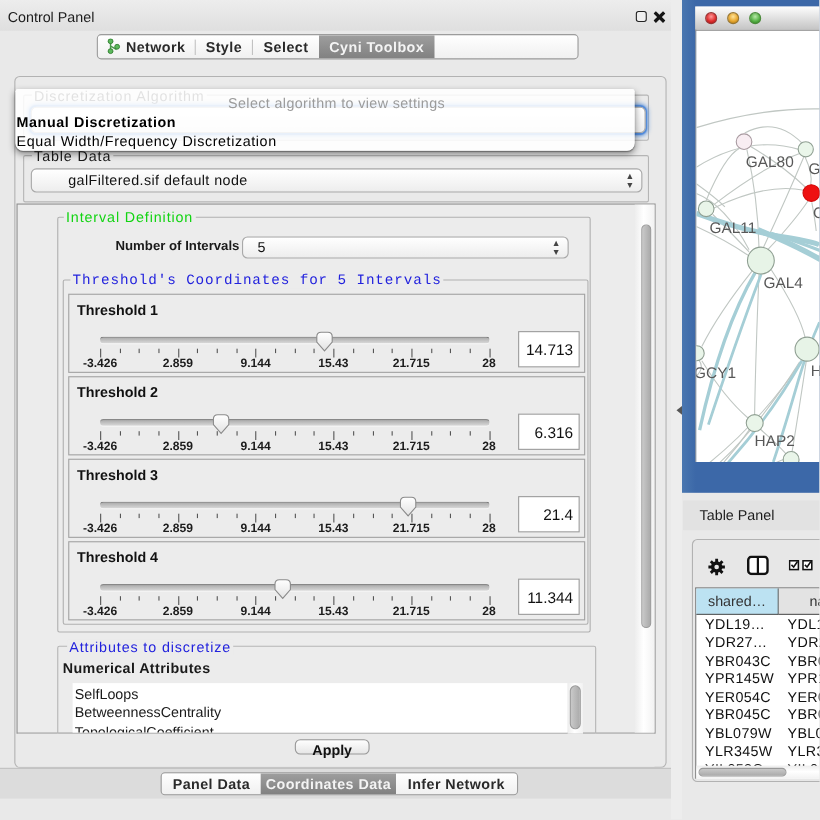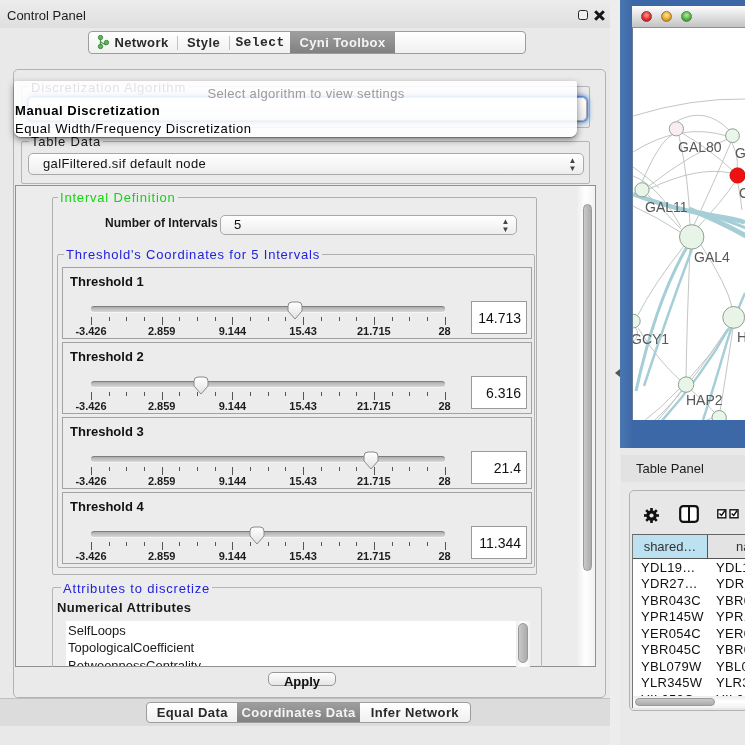--- a/index.html
+++ b/index.html
@@ -98,50 +98,50 @@
       <line x1="3.5" y1="7" x2="9" y2="10" stroke="#4a9a4a" stroke-width="1.3"></line>
       <circle cx="3.5" cy="2.5" r="2.2" fill="#5cb85c" stroke="#2e7d2e" stroke-width="0.8"></circle>
       <circle cx="3.5" cy="11.5" r="2.2" fill="#5cb85c" stroke="#2e7d2e" stroke-width="0.8"></circle>
       <circle cx="9.5" cy="7.5" r="2.2" fill="#5cb85c" stroke="#2e7d2e" stroke-width="0.8"></circle>
     </svg>
     Network
   </div>
   <div class="tabsep"></div>
   <div class="tab" style="width:51px;">Style</div>
   <div class="tabsep"></div>
-  <div class="tab" style="width:60px;font-family:Liberation Mono, monospace;">Select</div>
+  <div class="tab" style="width:60px;">Select</div>
   <div class="tab tabsel" style="width:105px;">Cyni Toolbox</div>
 </div>
 
 <div class="abs" id="mainpanel"></div>
 
 <div class="abs group" style="left:21px; top:86px; width:569px; height:42px;"></div>
 <div class="abs grouplabel" style="left:29px; top:80px;">Discretization Algorithm</div>
 <div class="abs combo" style="left:28px; top:97px; width:559px; height:24px; box-shadow:0 0 4px 2px rgba(80,140,220,0.85), 0 0 1px 1px rgba(60,120,210,0.9);"></div>
 
 <div class="abs group" style="left:21px; top:141px; width:569px; height:43px;"></div>
 <div class="abs grouplabel" style="left:29px; top:134px;">Table Data</div>
 <div class="abs combo" style="left:28px; top:153px; width:556px; height:22px;">
-  <span class="ctext" style="top:2px; letter-spacing:0.38px;">galFiltered.sif default node</span>
+  <span class="ctext" style="top:2px; letter-spacing:0.38px;margin-left:19px;">galFiltered.sif default node</span>
   <span class="arrows" style="right:5px; top:3px;">▲<br>▼</span>
 </div>
 
 <div class="abs" id="scrollpane"></div>
 
 <div class="abs group" style="left:52px; top:197px; width:485px; height:378px; border-color:#b0b0b0;"></div>
 <div class="abs grouplabel" style="left:58px; top:190px; color:#12d412; background:#ececec;">Interval Definition</div>
 
 <div class="abs bold" style="left:105px; top:216px; font-size:12px;">Number of Intervals</div>
 <div class="abs combo" style="left:220px; top:215px; width:297px; height:20px;">
   <span class="ctext" style="left:13px; top:1px;">5</span>
   <span class="arrows" style="right:5px; top:2px;">▲<br>▼</span>
 </div>
 
 <div class="abs group" style="left:57px; top:254px; width:478px; height:314px; border-color:#b0b0b0;"></div>
-<div class="abs grouplabel" style="left:64px; top:247px; color:#2222dd; background:#ececec;">Threshold's Coordinates for 5 Intervals</div>
+<div class="abs grouplabel" style="left:64px; top:247px; color:#2222dd; background:#ececec;font-family:Liberation Mono, monospace;">Threshold's Coordinates for 5 Intervals</div>
 
 <div id="titems">
     <div class="titem" style="top:267px;">
     <div class="tlabel">Threshold 1</div>
     <div class="track"></div>
     <div class="thumb" style="left:224.2px;">
       <svg width="16" height="19" viewBox="0 0 16 19">
         <path d="M 1 5 Q 1 1 5 1 L 11 1 Q 15 1 15 5 L 15 10 L 8 18 L 1 10 Z" fill="url(#g)" stroke="#8a8a8a" stroke-width="1"></path>
         <defs>
             <linearGradient id="g" x1="0" y1="0" x2="0" y2="1">
@@ -325,37 +325,37 @@
       </div>
     <div class="vbox">11.344</div>
   </div>
   </div>
 
 <div class="abs group" style="left:52px; top:587px; width:490px; height:105px;"></div>
 <div class="abs grouplabel" style="left:61px; top:581px; color:#2222dd; background:#ececec;">Attributes to discretize</div>
 <div class="abs bold" style="left:57px; top:600px; font-size:13px; letter-spacing:0.35px;">Numerical Attributes</div>
 <div class="abs" id="attrlist">
   <div>SelfLoops</div>
+  <div>BetweennessCentrality</div>
   <div>TopologicalCoefficient</div>
-  <div>BetweennessCentrality</div>
 </div>
 
 <div class="abs sbtrack" style="left:516px; top:621px; width:14px; height:46px;"></div>
 <div class="abs sbthumb" style="left:518px; top:623px; width:10px; height:40px;"></div>
 
 <div class="abs sbtrack" style="left:577px; top:186px; width:18px; height:480px;"></div>
 <div class="abs sbthumb" style="left:583px; top:204px; width:9px; height:367px;"></div>
 
 <div class="abs" style="left:16px; top:667px; width:579px; height:30px; background:#eaeaea;"></div>
 
 <div class="abs" id="applybtn">Apply</div>
 
 <div class="abs" id="botband"></div>
 <div class="abs tabbar" id="bottabs">
-  <div class="tab" style="width:91px;">Equal Data</div>
+  <div class="tab" style="width:91px;">Panel Data</div>
   <div class="tab tabsel" style="width:123px;">Coordinates Data</div>
   <div class="tab" style="width:111px;">Infer Network</div>
 </div>
 
 <div class="abs" id="popup">
   <div class="r1">Select algorithm to view settings</div>
   <div class="r2">Manual Discretization</div>
   <div class="r3">Equal Width/Frequency Discretization</div>
 </div>
 

